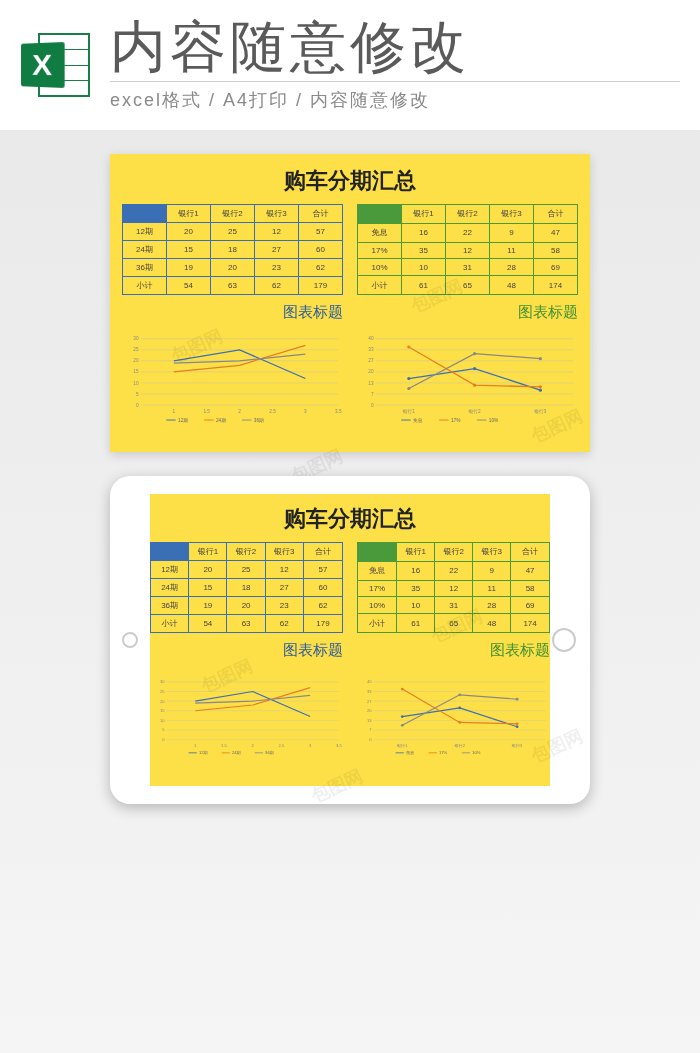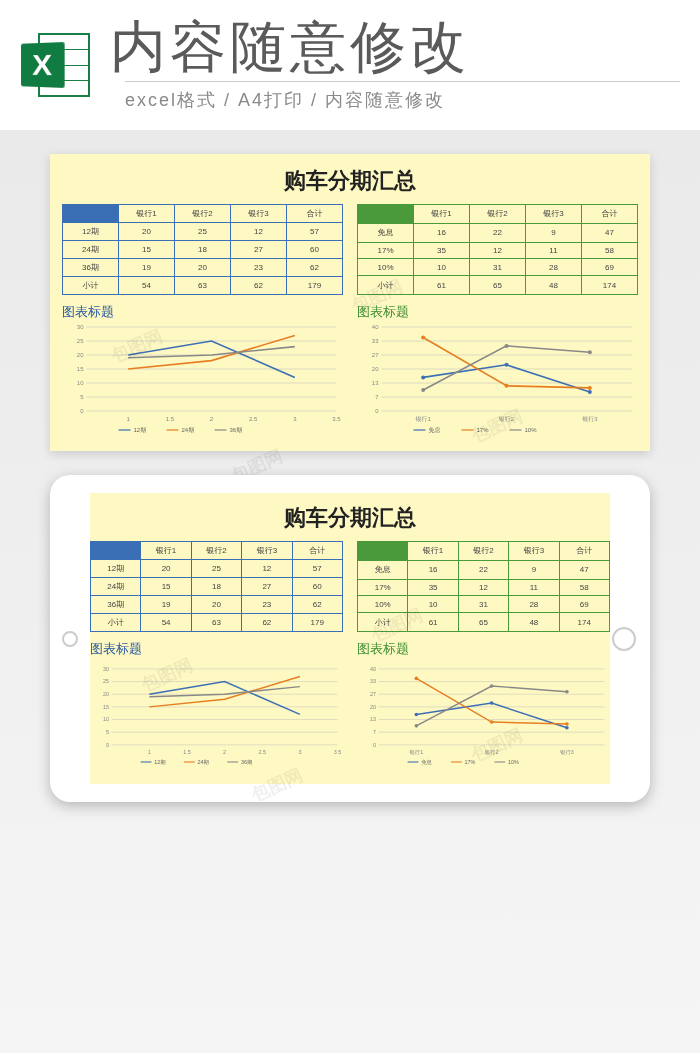--- a/index.html
+++ b/index.html
@@ -46,27 +46,26 @@
     font-size: 56px; font-weight: 300; color: #5a5a5a;
     letter-spacing: 4px; white-space: nowrap; overflow:hidden;
     line-height: 1;
   }
   .sub-title {
     margin-top: 6px;
     border-top: 1px solid #ccc;
     padding-top: 6px;
     font-size: 18px; color: #8a8a8a; letter-spacing: 2px;
     white-space: nowrap;
-    margin-left: 15px;
   }
 
   .preview {
     margin: 24px auto 0;
-    width: 600px;
-    background: #fef9c3;
+    width: 480px;
+    background: #fde047;
     box-shadow: 0 3px 10px rgba(0,0,0,.15);
     padding: 10px 12px 14px;
     position: relative;
   }
   .preview.tablet {
     border: 18px solid #fff;
     border-left-width: 40px;
     border-right-width: 40px;
     border-radius: 20px;
     box-shadow: 0 4px 14px rgba(0,0,0,.25);
@@ -100,21 +99,21 @@
     width: 44px;
   }
   .t-blue td, .t-blue th { border-color:#3b6fb5; }
   .t-green td, .t-green th { border-color:#4a9a3c; }
   .t-blue .corner { background:#3b6fb5; }
   .t-green .corner { background:#4a9a3c; }
   .mini-table th { font-weight: normal; }
 
   .charts-row { display:flex; gap:14px; margin-top:8px; }
   .chart-box { flex:1; }
-  .chart-title { text-align:left; font-size:13px; color:#2b5aa0; margin-bottom:2px; }
+  .chart-title { text-align:right; font-size:15px; color:#2b5aa0; margin-bottom:2px; }
   .t-green + .chart-box .chart-title,
   .chart-title.green { color:#3f8f32; }
   svg.chart { width:100%; height:110px; }
   .axis { stroke:#bbb; stroke-width:0.5; }
   .tick-label { font-size:6px; fill:#888; }
   .legend { font-size:6px; fill:#666; }
   .legend-line { stroke-width:1.2; }
   .wm-text {
     position:absolute; color:#000;
     font-size:18px; font-weight:700;

